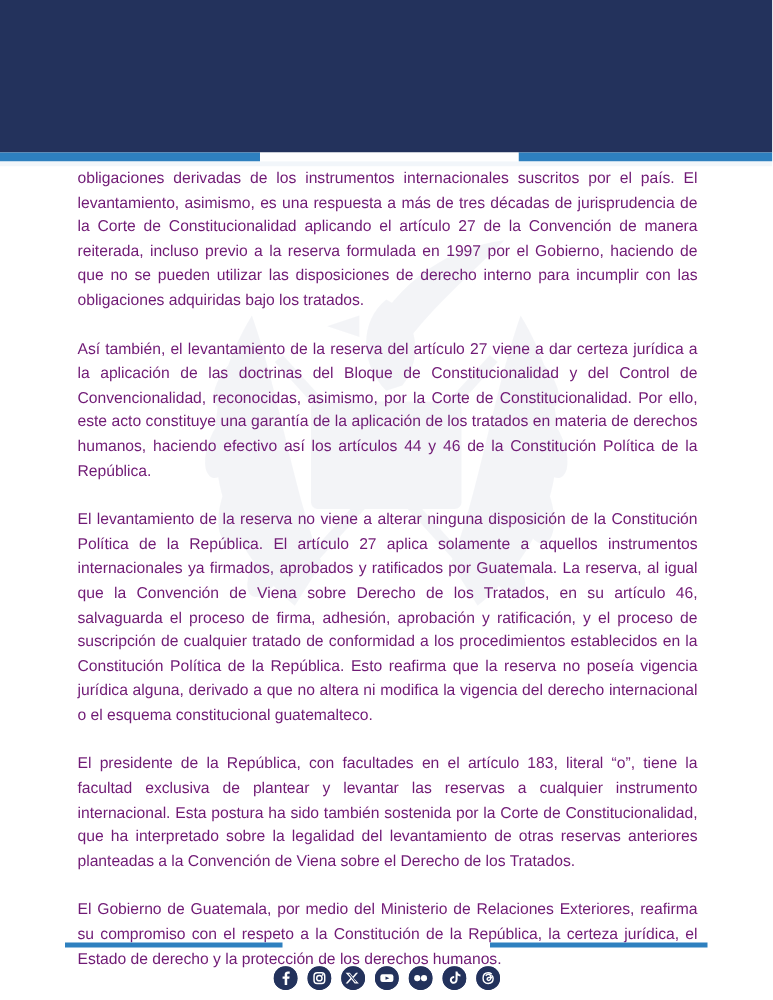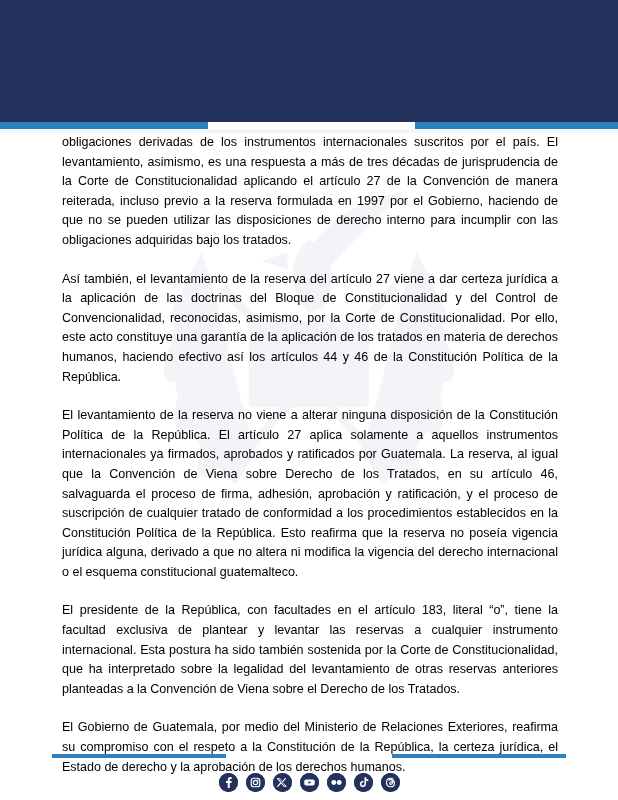--- a/index.html
+++ b/index.html
@@ -118,21 +118,21 @@
 
   
   .content {
     position: absolute;
     top: 133px;
     left: 62px;
     width: 496px;
     z-index: 2;
   }
   .para {
-    color: #000000;
+    color: #701a75;
     font-size: 12.55px;
     line-height: 19.6px;
     text-align: justify;
     text-justify: inter-word;
     margin: 0 0 19px 0;
     letter-spacing: -0.02px;
   }
   .para:last-child { margin-bottom: 0; }
 
   
@@ -280,21 +280,21 @@
         <line x1="68" y1="68" x2="30" y2="26"></line>
       </g>
     </svg>
   </div>
 
   <div class="content">
     <p class="para">obligaciones derivadas de los instrumentos internacionales suscritos por el país. El levantamiento, asimismo, es una respuesta a más de tres décadas de jurisprudencia de la Corte de Constitucionalidad aplicando el artículo 27 de la Convención de manera reiterada, incluso previo a la reserva formulada en 1997 por el Gobierno, haciendo de que no se pueden utilizar las disposiciones de derecho interno para incumplir con las obligaciones adquiridas bajo los tratados.</p>
     <p class="para">Así también, el levantamiento de la reserva del artículo 27 viene a dar certeza jurídica a la aplicación de las doctrinas del Bloque de Constitucionalidad y del Control de Convencionalidad, reconocidas, asimismo, por la Corte de Constitucionalidad. Por ello, este acto constituye una garantía de la aplicación de los tratados en materia de derechos humanos, haciendo efectivo así los artículos 44 y 46 de la Constitución Política de la República.</p>
     <p class="para">El levantamiento de la reserva no viene a alterar ninguna disposición de la Constitución Política de la República. El artículo 27 aplica solamente a aquellos instrumentos internacionales ya firmados, aprobados y ratificados por Guatemala. La reserva, al igual que la Convención de Viena sobre Derecho de los Tratados, en su artículo 46, salvaguarda el proceso de firma, adhesión, aprobación y ratificación, y el proceso de suscripción de cualquier tratado de conformidad a los procedimientos establecidos en la Constitución Política de la República. Esto reafirma que la reserva no poseía vigencia jurídica alguna, derivado a que no altera ni modifica la vigencia del derecho internacional o el esquema constitucional guatemalteco.</p>
     <p class="para">El presidente de la República, con facultades en el artículo 183, literal “o”, tiene la facultad exclusiva de plantear y levantar las reservas a cualquier instrumento internacional. Esta postura ha sido también sostenida por la Corte de Constitucionalidad, que ha interpretado sobre la legalidad del levantamiento de otras reservas anteriores planteadas a la Convención de Viena sobre el Derecho de los Tratados.</p>
-    <p class="para">El Gobierno de Guatemala, por medio del Ministerio de Relaciones Exteriores, reafirma su compromiso con el respeto a la Constitución de la República, la certeza jurídica, el Estado de derecho y la aprobación de los derechos humanos.</p>
+    <p class="para">El Gobierno de Guatemala, por medio del Ministerio de Relaciones Exteriores, reafirma su compromiso con el respeto a la Constitución de la República, la certeza jurídica, el Estado de derecho y la protección de los derechos humanos.</p>
   </div>
 
   <div class="footer-rules">
     <div class="frule frule-left"></div>
     <div class="frule-gap"></div>
     <div class="frule frule-right"></div>
   </div>
 
   <div class="social-row">
 

